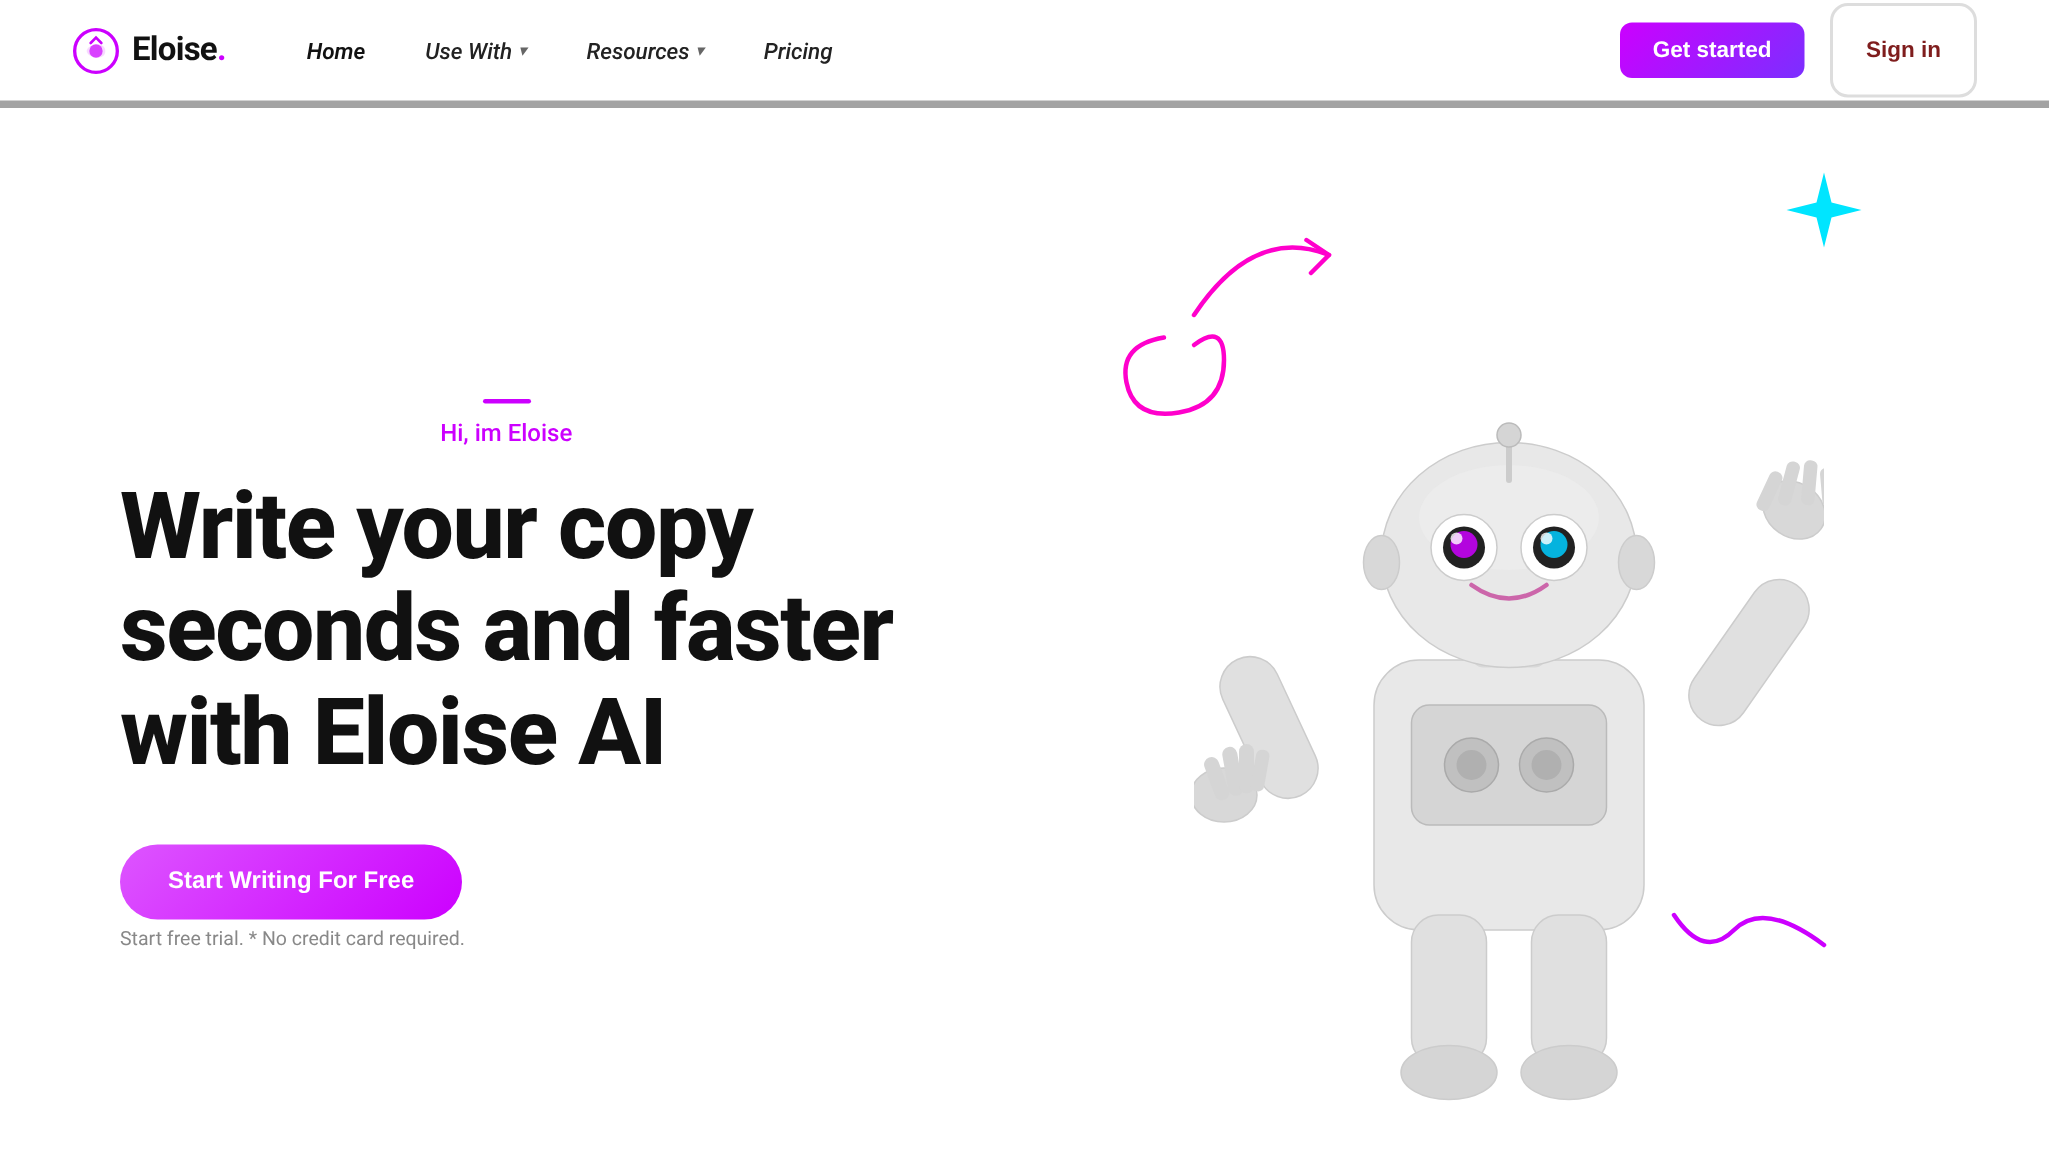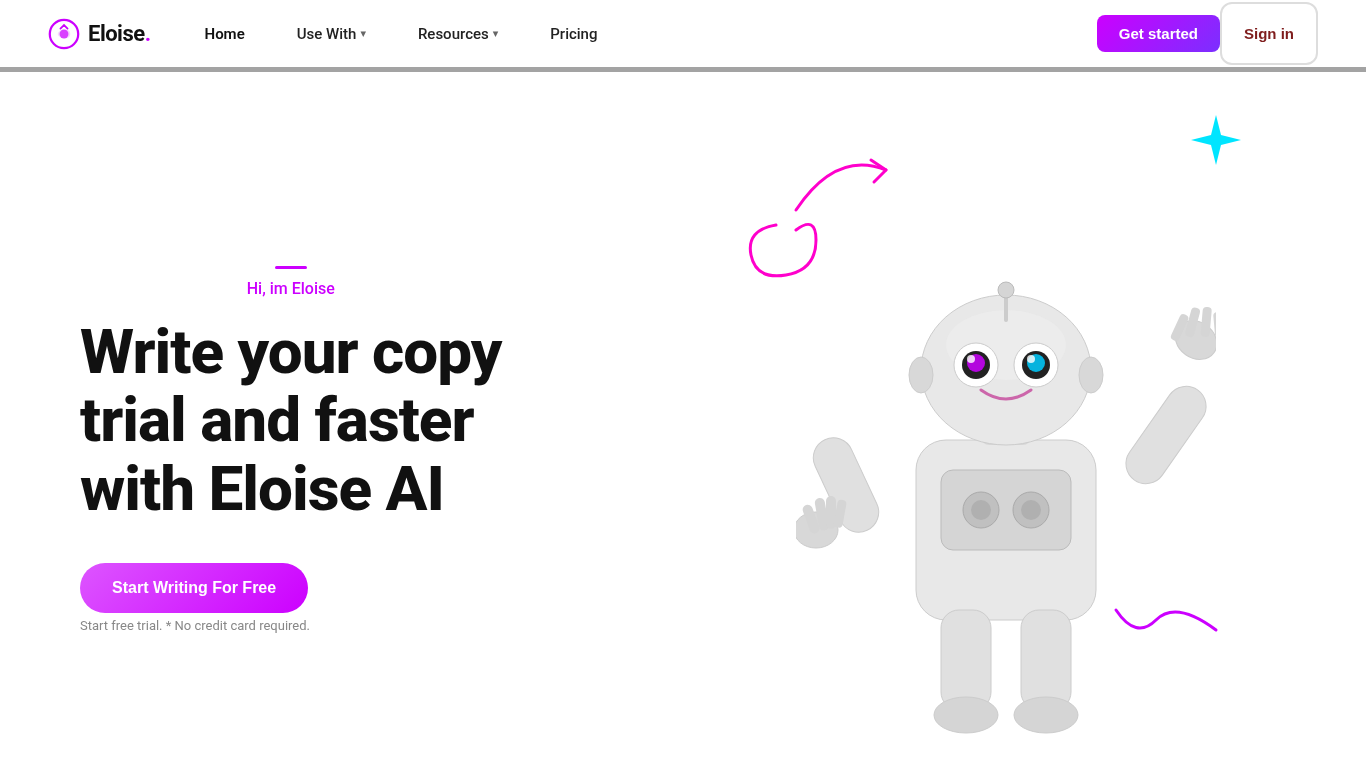--- a/index.html
+++ b/index.html
@@ -54,21 +54,22 @@
       letter-spacing: -0.5px;
     }
 
     .logo-text span {
       color: #cc00ff;
     }
 
     .nav-links {
       display: flex;
       align-items: center;
-      gap: 24px;
+      gap: 12px;
+      font-style: italic;
     }
 
     .nav-link {
       display: flex;
       align-items: center;
       gap: 4px;
       padding: 8px 14px;
       font-size: 15px;
       color: #222;
       text-decoration: none;
@@ -83,21 +84,21 @@
     }
 
     .nav-link .chevron {
       font-size: 11px;
       color: #666;
     }
 
     .nav-right {
       display: flex;
       align-items: center;
-      gap: 0;
+      gap: 17px;
     }
 
     .btn-get-started {
       background: linear-gradient(135deg, #cc00ff, #7b2fff);
       color: #fff;
       border: none;
       padding: 10px 22px;
       border-radius: 8px;
       font-size: 15px;
       font-weight: 600;
@@ -284,21 +285,21 @@
 <section class="hero">
   <div class="hero-left">
 
     <div class="hi-tag">
       <div class="hi-line"></div>
       <span class="hi-text">Hi, im Eloise</span>
     </div>
 
     <h1 class="hero-title">
       <span>Write your copy</span><br>
-      <span>trial and faster</span><br>
+      <span>seconds and faster</span><br>
       <span>with Eloise AI</span>
     </h1>
 
 
     <div>
       <button class="btn-cta">Start Writing For Free</button>
       <br>
       <span class="free-trial-note">Start free trial. * No credit card required.</span>
     </div>
   </div>

